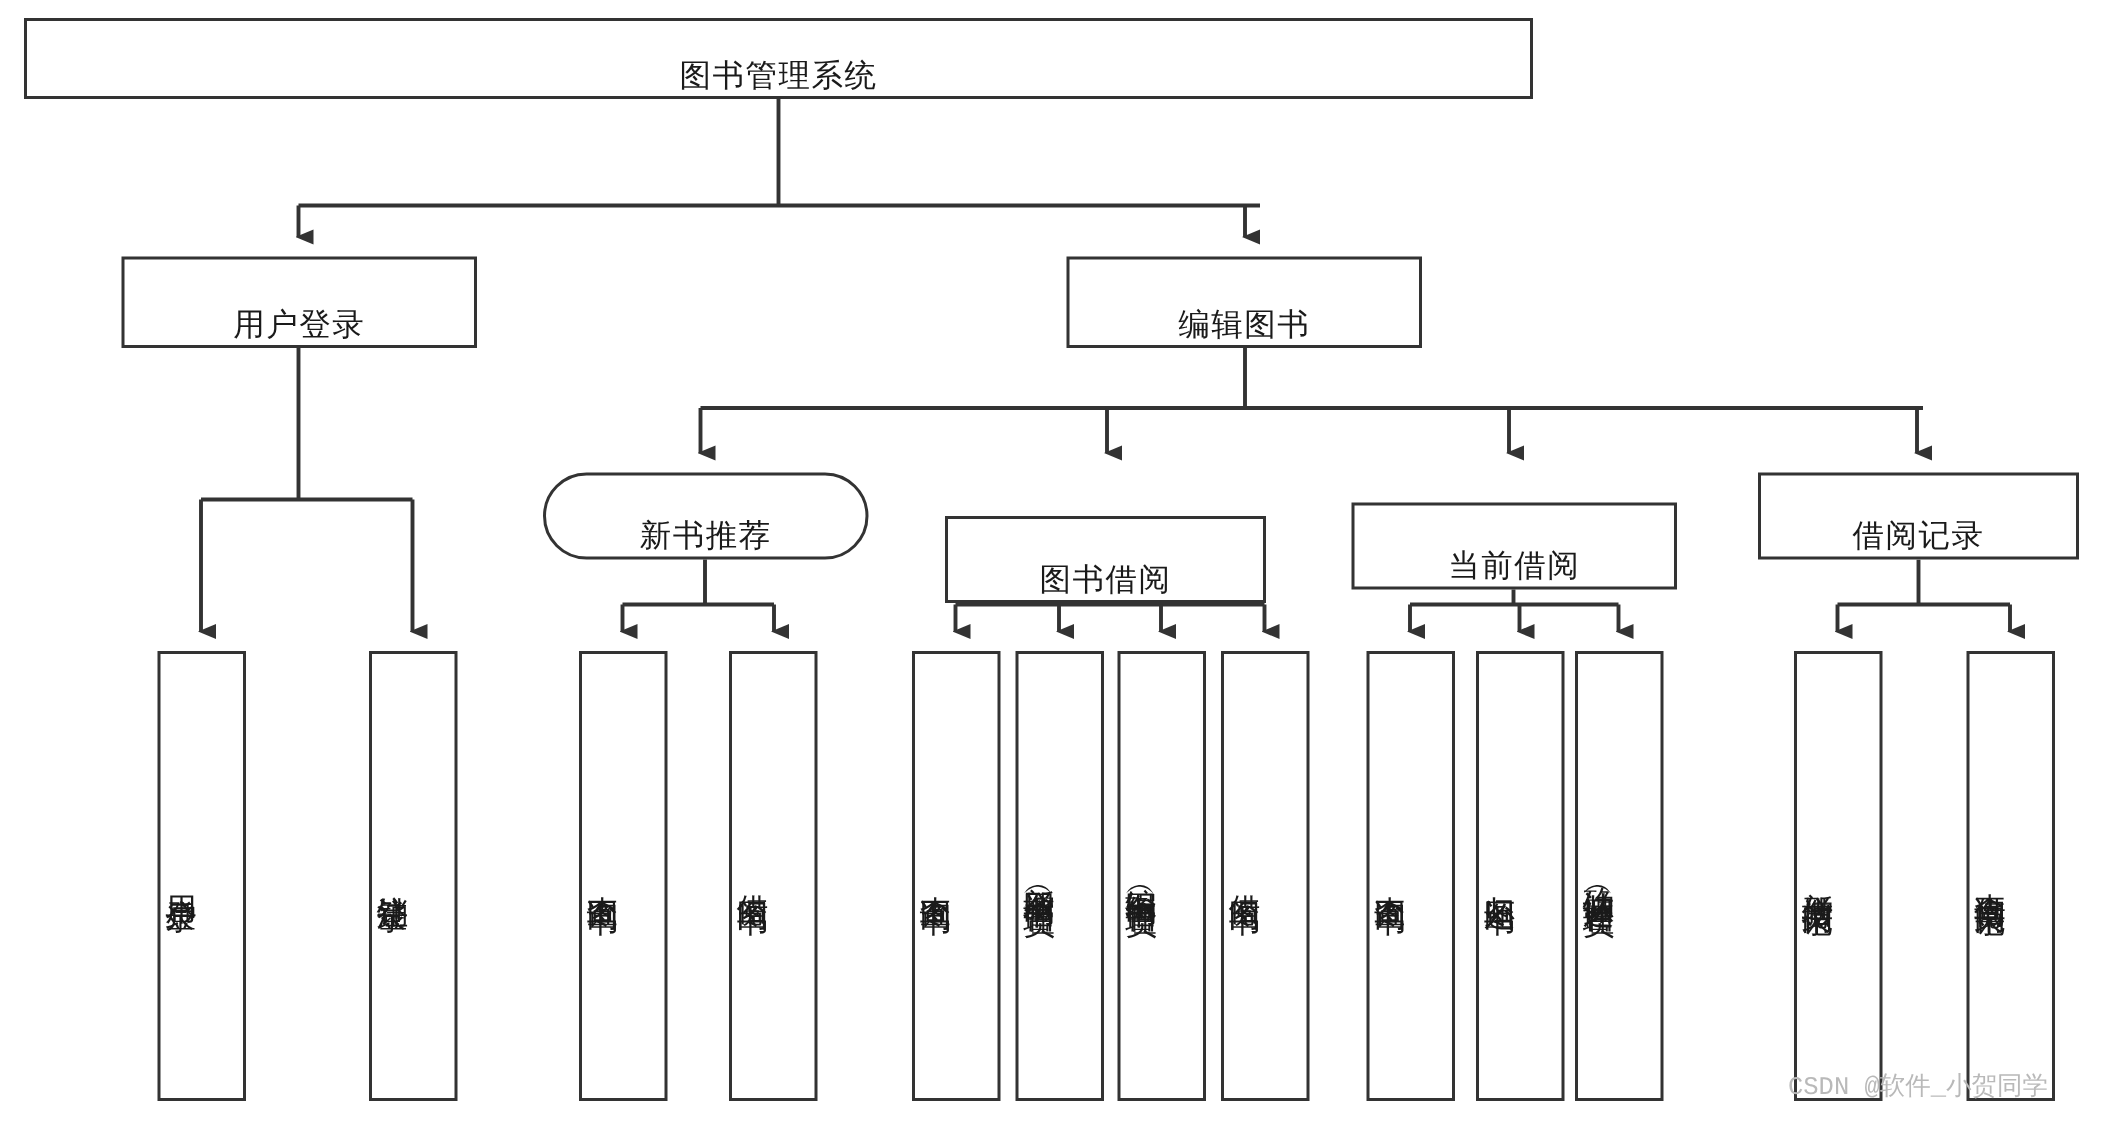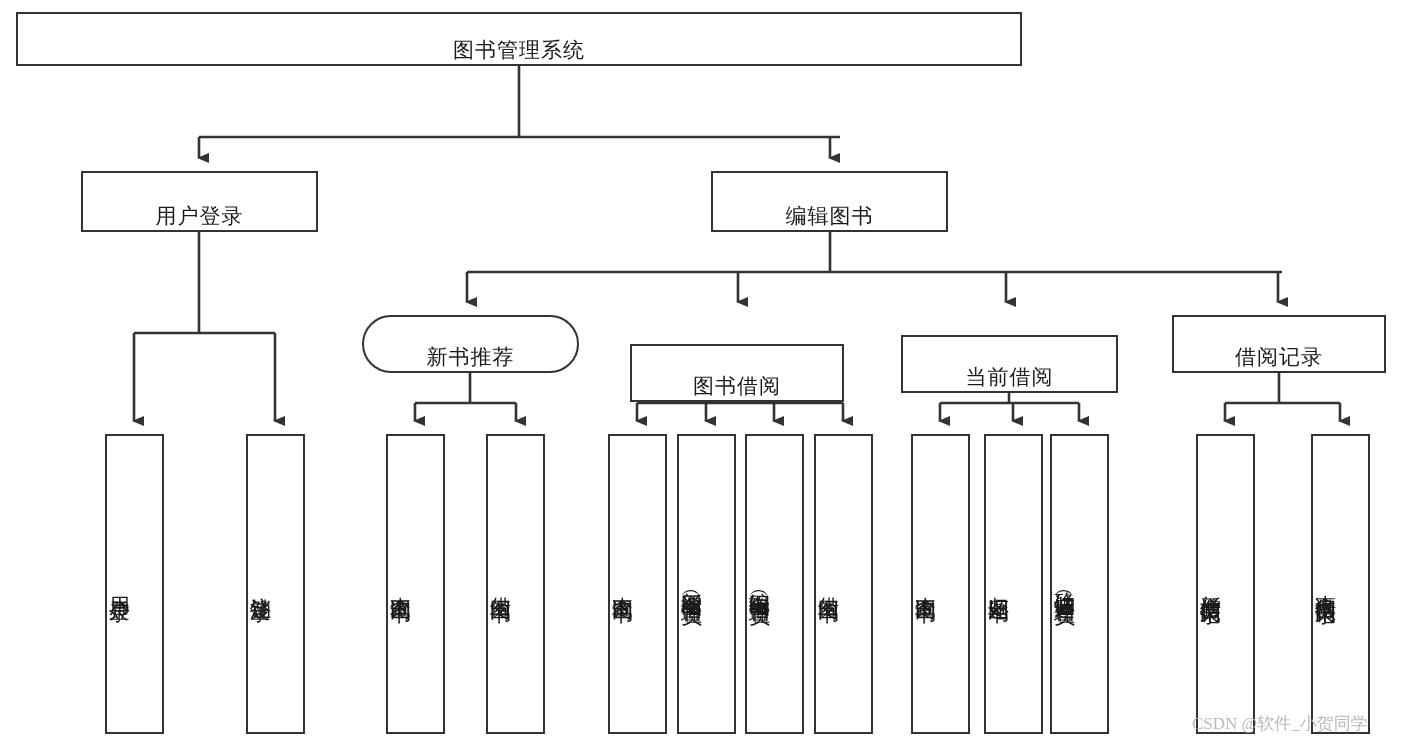--- a/index.html
+++ b/index.html
@@ -53,21 +53,21 @@
     text-orientation: upright;
   }
   .watermark {
     position: absolute;
     left: 1192px;
     top: 712px;
     font-size: 17px;
     color: #b9b9b9;
     white-space: nowrap;
     z-index: 3;
-    font-family: Liberation Serif, serif;
+    font-family: Liberation Mono, monospace;
   }
 </style>
 </head>
 <body>
 
 <div id="canvas">
 
   <svg id="wires" viewBox="0 0 1405 747" xmlns="http://www.w3.org/2000/svg">
     <defs>
       <marker id="arrow" viewBox="0 0 12 12" refX="6" refY="10" markerWidth="12" markerHeight="12" orient="auto-start-reverse" markerUnits="userSpaceOnUse">

